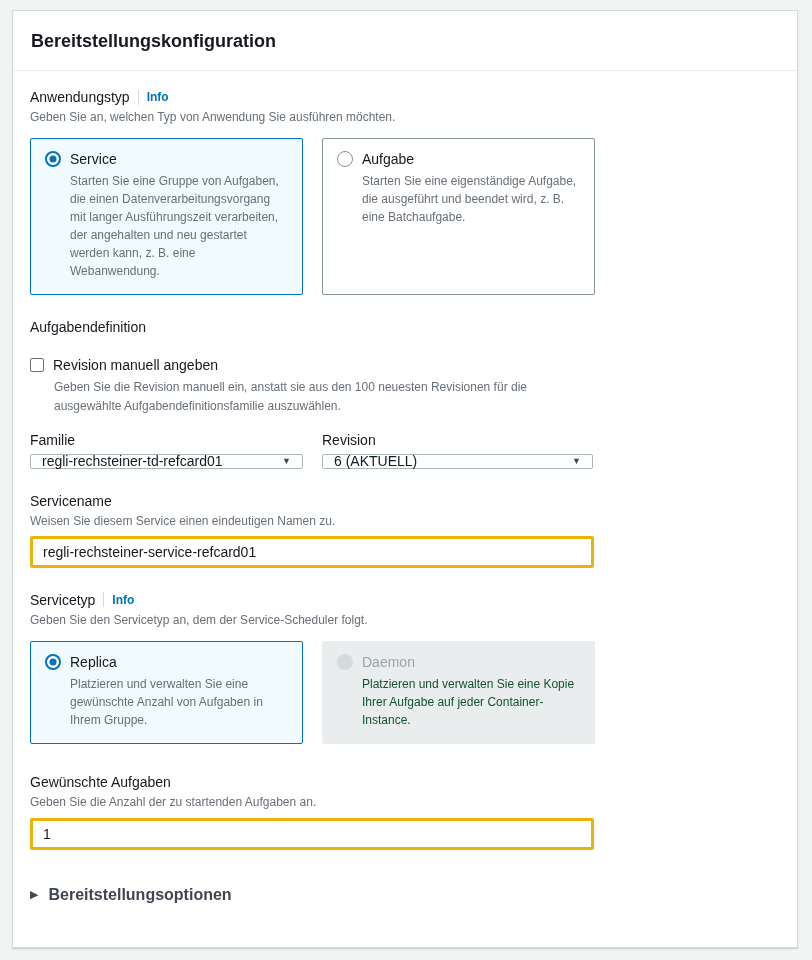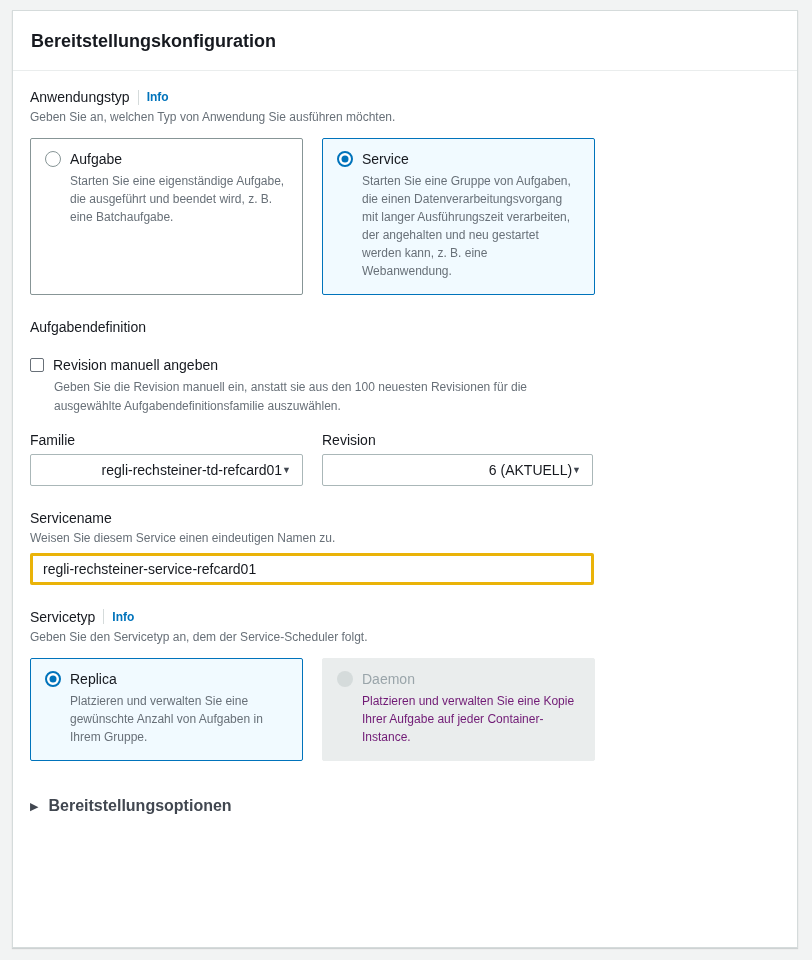--- a/index.html
+++ b/index.html
@@ -48,21 +48,21 @@
   }
   .tile.selected { border-color: #0073bb; background: #f1faff; }
   .tile.disabled { border-color: #eaeded; background: #eaeded; cursor: default; }
   .tile-head { display: flex; align-items: center; gap: 9px; }
   .tile-title { font-size: 14px; color: #16191f; }
   .tile.disabled .tile-title { color: #9aa5aa; }
   .tile-desc {
     margin: 5px 0 0 25px;
     font-size: 12px; color: #687078; line-height: 1.5;
   }
-  .tile.disabled .tile-desc { color: #701a75; }
+  .tile.disabled .tile-desc { color: #14532d; }
 
   .radio {
     width: 16px; height: 16px; border-radius: 50%;
     border: 1px solid #879596; background: #fff; flex: 0 0 16px;
     position: relative;
   }
   .radio.checked { border: 2px solid #0073bb; }
   .radio.checked::after {
     content: ""; position: absolute; left: 50%; top: 50%;
     width: 7px; height: 7px; border-radius: 50%;
@@ -84,23 +84,23 @@
   .checkbox-label { font-size: 14px; color: #16191f; }
   .checkbox-desc {
     margin: 5px 0 0 24px; max-width: 505px;
     font-size: 12px; color: #687078; line-height: 1.55;
   }
 
   .two-col { display: flex; gap: 19px; margin-top: 16px; }
   .col-a { width: 273px; }
   .col-b { width: 271px; }
   .select-box {
-    margin-top: 6px; height: 32px;
+    margin-top: 6px; height: 15px;
     border: 1px solid #aab7b8; border-radius: 2px; background: #fff;
-    display: flex; align-items: center; justify-content: flex-end;
+    display: flex; align-items: center; justify-content: space-between;
     padding: 0 11px; font-size: 14px; color: #16191f; cursor: pointer;
   }
   .select-caret { font-size: 9px; color: #414750; }
 
   .text-input {
     display: block; width: 564px; height: 32px; margin-top: 6px;
     border: 3px solid #eab308; border-radius: 2px;
     padding: 0 10px; font-size: 14px; color: #16191f;
     font-family: "Liberation Sans", "DejaVu Sans", sans-serif;
     background: #fff;
@@ -122,33 +122,33 @@
 
     <div>
       <div class="label-row">
         <span class="field-label">Anwendungstyp</span>
         <span class="label-sep"></span>
         <a class="info-link">Info</a>
       </div>
       <div class="field-desc">Geben Sie an, welchen Typ von Anwendung Sie ausführen möchten.</div>
 
       <div class="tile-row">
+        <div class="tile selected">
+          <div class="tile-head">
+            <span class="radio checked"></span>
+            <span class="tile-title">Service</span>
+          </div>
+          <div class="tile-desc">Starten Sie eine Gruppe von Aufgaben, die einen Datenverarbeitungsvorgang mit langer Ausführungszeit verarbeiten, der angehalten und neu gestartet werden kann, z. B. eine Webanwendung.</div>
+        </div>
         <div class="tile">
           <div class="tile-head">
             <span class="radio"></span>
             <span class="tile-title">Aufgabe</span>
           </div>
           <div class="tile-desc">Starten Sie eine eigenständige Aufgabe, die ausgeführt und beendet wird, z. B. eine Batchaufgabe.</div>
-        </div>
-        <div class="tile selected">
-          <div class="tile-head">
-            <span class="radio checked"></span>
-            <span class="tile-title">Service</span>
-          </div>
-          <div class="tile-desc">Starten Sie eine Gruppe von Aufgaben, die einen Datenverarbeitungsvorgang mit langer Ausführungszeit verarbeiten, der angehalten und neu gestartet werden kann, z. B. eine Webanwendung.</div>
         </div>
       </div>
     </div>
 
     <div class="section">
       <div class="field-label">Aufgabendefinition</div>
 
       <div class="checkbox-row">
         <span class="checkbox"></span>
         <span class="checkbox-label">Revision manuell angeben</span>
@@ -198,20 +198,25 @@
         <div class="tile disabled">
           <div class="tile-head">
             <span class="radio disabled"></span>
             <span class="tile-title">Daemon</span>
           </div>
           <div class="tile-desc">Platzieren und verwalten Sie eine Kopie Ihrer Aufgabe auf jeder Container-Instance.</div>
         </div>
       </div>
     </div>
 
+    <div class="section" style="margin-top:30px;">
+      <div class="field-label">Gewünschte Aufgaben</div>
+      <div class="field-desc">Geben Sie die Anzahl der zu startenden Aufgaben an.</div>
+      <input class="text-input" type="text" value="1" style="">
+    </div>
 
     <div class="expandable">
       <span class="expand-caret">▶</span>
       <span class="expand-title">Bereitstellungsoptionen</span>
     </div>
 
   </div>
 </div>
 
 </body></html>

